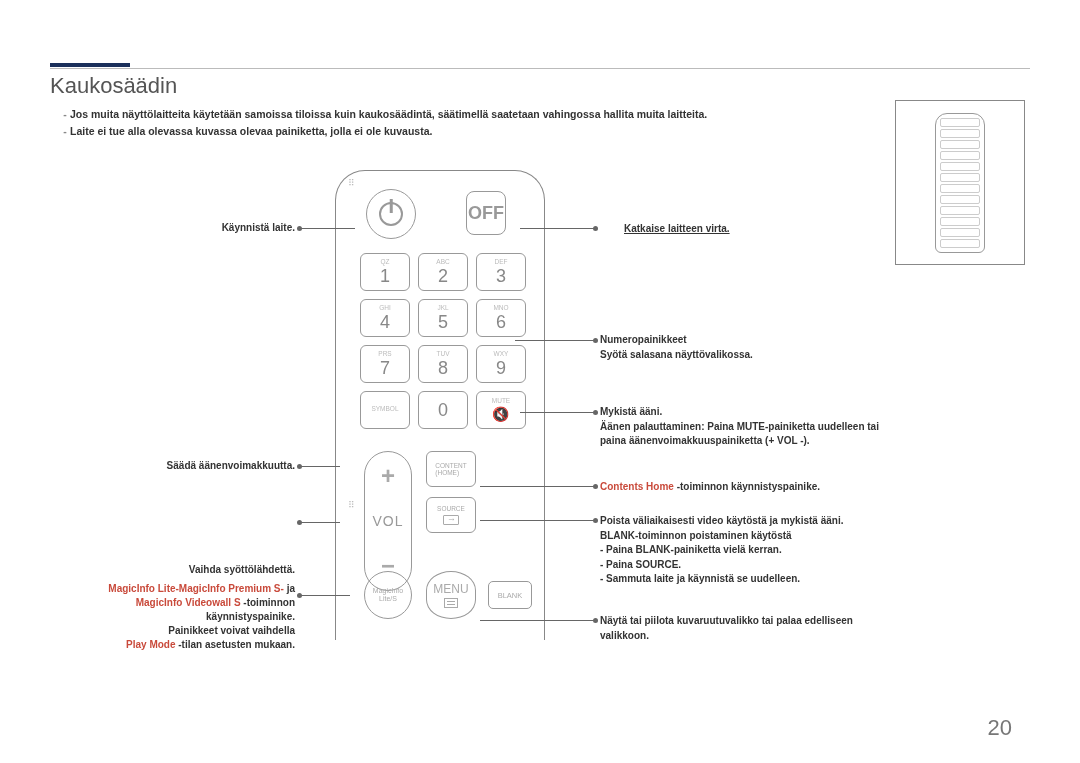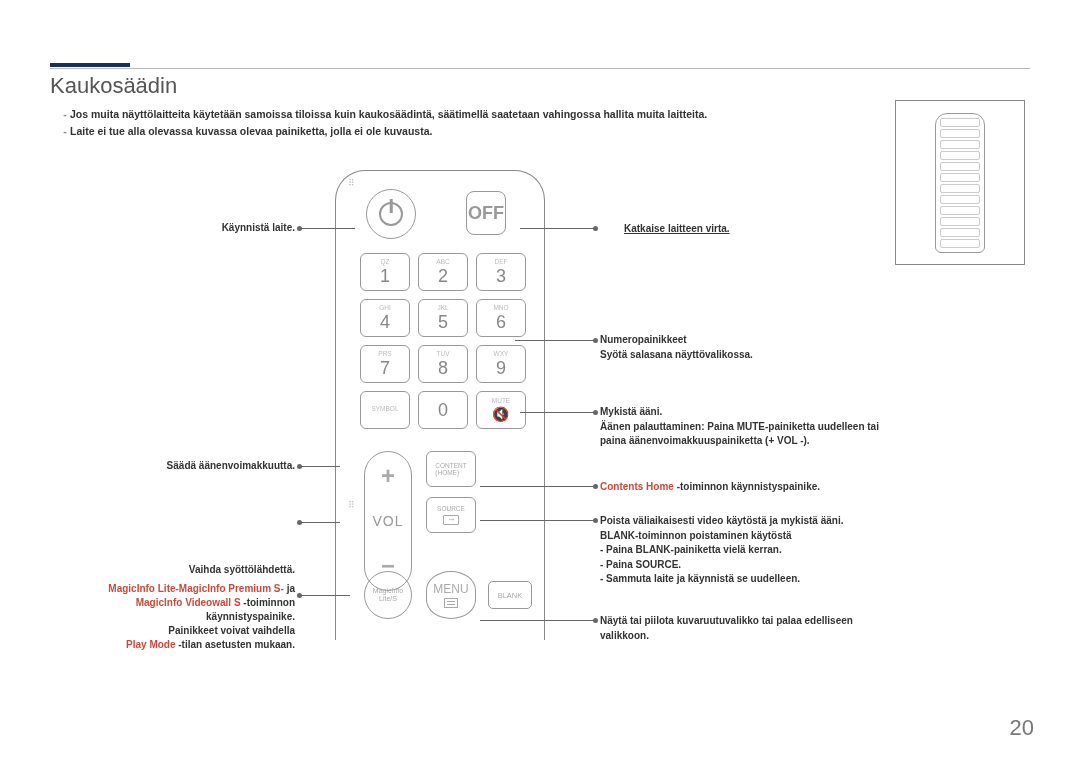--- a/index.html
+++ b/index.html
@@ -202,21 +202,21 @@
     color:#666;
     line-height:1.4;
   }
   .side-note::before{
     content:"― "; color:#999;
   }
 
   .pagenum {
     position:absolute;
     bottom: 22px;
-    right: 46px;
+    right: 68px;
     font-size: 22px;
     color: #777;
     font-weight:300;
   }
 </style>
 </head>
 <body>
 
 <div class="page">
 

